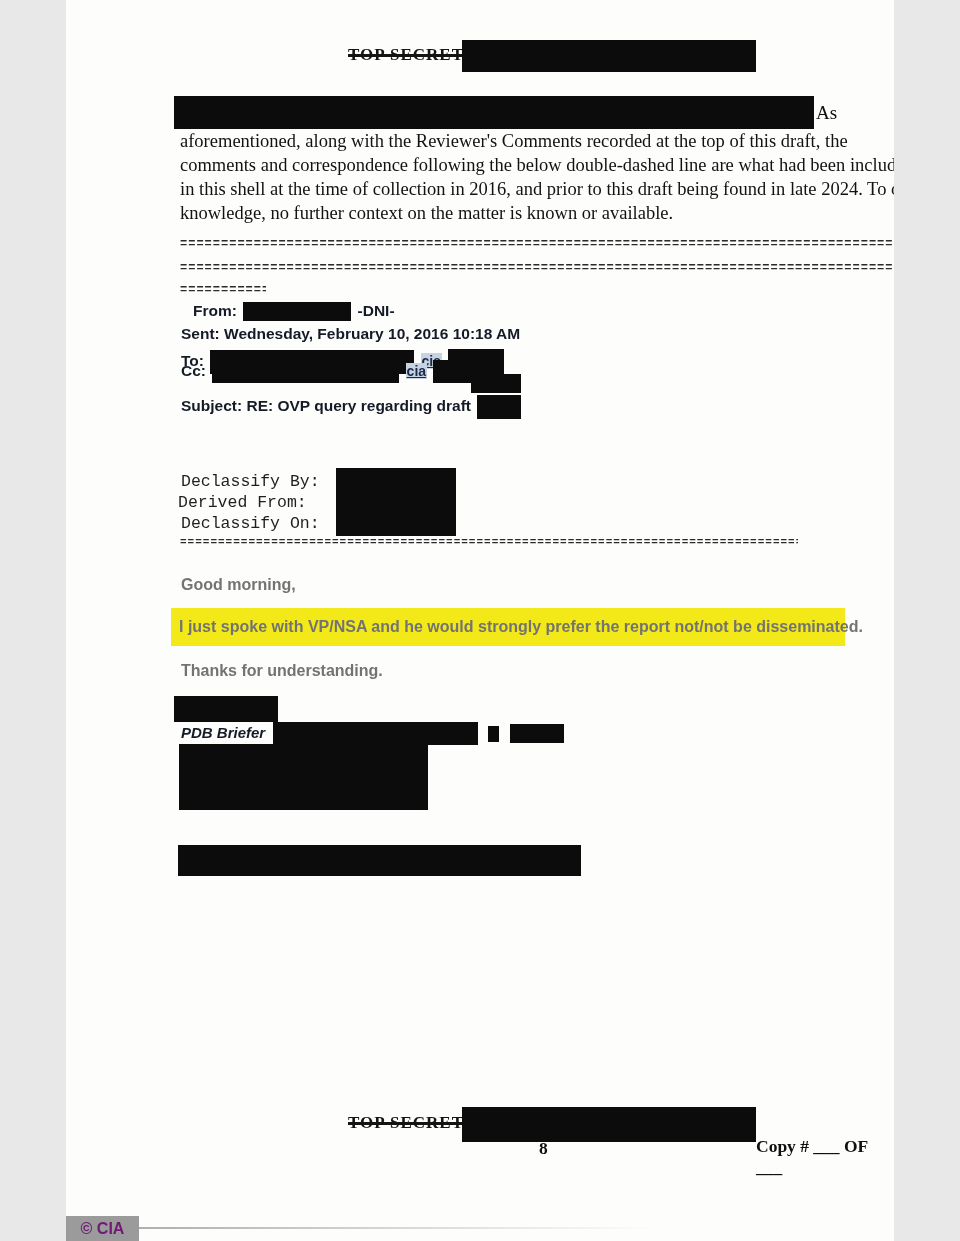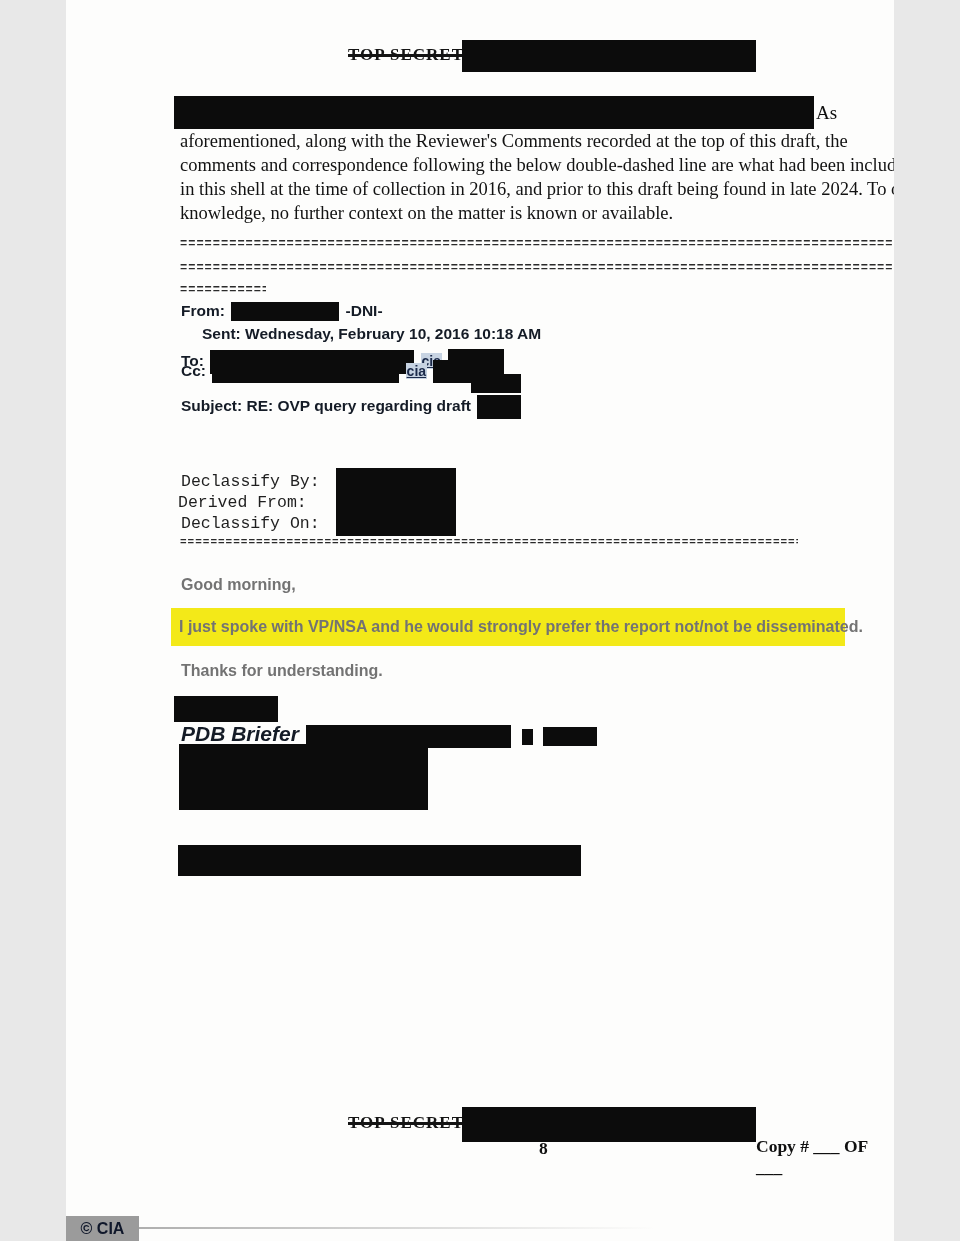--- a/index.html
+++ b/index.html
@@ -20,48 +20,48 @@
   .sep{font-size:12px;line-height:12px;letter-spacing:1px;white-space:nowrap;
     overflow:hidden;color:#2a2a2a;font-weight:bold;}
   .hdrline{font-size:15.5px;font-weight:bold;white-space:nowrap;color:#141b26;}
   .hdrline .red{margin:0 2px;}
   .linkfrag{background:#c7d3e2;color:#1b2a4a;text-decoration:underline;
     font-weight:bold;font-size:14px;padding:0 1px;}
   .monoline{font-size:16.5px;line-height:21.5px;white-space:nowrap;}
   .strike{text-decoration:line-through;text-decoration-thickness:3px;}
   .bodytxt{font-size:16px;font-weight:bold;color:#737373;white-space:nowrap;}
   .hl{background:#f3e918;display:flex;align-items:center;padding-left:8px;}
-  .sig{font-style:italic;font-weight:bold;font-size:21px;color:#141b26;}
+  .sig{font-style:italic;font-weight:bold;font-size:15px;color:#141b26;}
   .foot{font-family:"Liberation Serif",serif;font-weight:bold;font-size:17.5px;color:#101010;}
-  .wm{background:#9b9b9b;color:#0f172a;font-weight:bold;font-size:16px;
+  .wm{background:#9b9b9b;color:#701a75;font-weight:bold;font-size:16px;
     display:flex;align-items:center;justify-content:center;}
   .scanline{background:linear-gradient(to right,rgba(90,90,90,.55),rgba(150,150,150,.25) 70%,rgba(200,200,200,0));height:2px;}
 </style>
 </head>
 <body>
 
 <div class="page">
 
   <div class="abs classline serif" style="left:282px;top:45px;">TOP SECRET</div>
   <div class="redabs" style="left:396px;top:40px;width:294px;height:32px;"></div>
 
   <div class="redabs" style="left:108px;top:96px;width:640px;height:33px;"></div>
   <div class="abs serif" style="left:750px;top:102px;font-size:19px;">As</div>
   <div class="abs serif para" style="left:114px;top:129px;width:742px;">aforementioned, along with the Reviewer's Comments recorded at the top of this draft, the comments and correspondence following the below double-dashed line are what had been included in this shell at the time of collection in 2016, and prior to this draft being found in late 2024.  To our knowledge, no further context on the matter is known or available.</div>
 
   <div class="abs mono sep" style="left:114px;top:238px;width:736px;">========================================================================================================================</div>
   <div class="abs mono sep" style="left:114px;top:262px;width:736px;">========================================================================================================================</div>
   <div class="abs mono sep" style="left:114px;top:284px;width:86px;">=============</div>
 
-  <div class="abs sans hdrline" style="left:115px;top:302px;">
+  <div class="abs sans hdrline" style="left:127px;top:302px;">
     <span>From:</span>
     <span class="red" style="width:108px;height:19px;"></span>
     <span>-DNI-</span>
   </div>
-  <div class="abs sans hdrline" style="left:115px;top:325px;margin-left:21px;">Sent: Wednesday, February 10, 2016 10:18 AM</div>
+  <div class="abs sans hdrline" style="left:115px;top:325px;">Sent: Wednesday, February 10, 2016 10:18 AM</div>
   <div class="abs sans hdrline" style="left:115px;top:349px;">
     <span>To:</span>
     <span class="red" style="width:204px;height:24px;"></span>
     <span class="linkfrag">cia</span>
     <span class="red" style="width:56px;height:26px;"></span>
   </div>
   <div class="abs sans hdrline" style="left:115px;top:360px;text-align:right;">
     <span>Cc:</span>
     <span class="red" style="width:187px;height:22px;"></span>
     <span class="linkfrag">cia</span>

